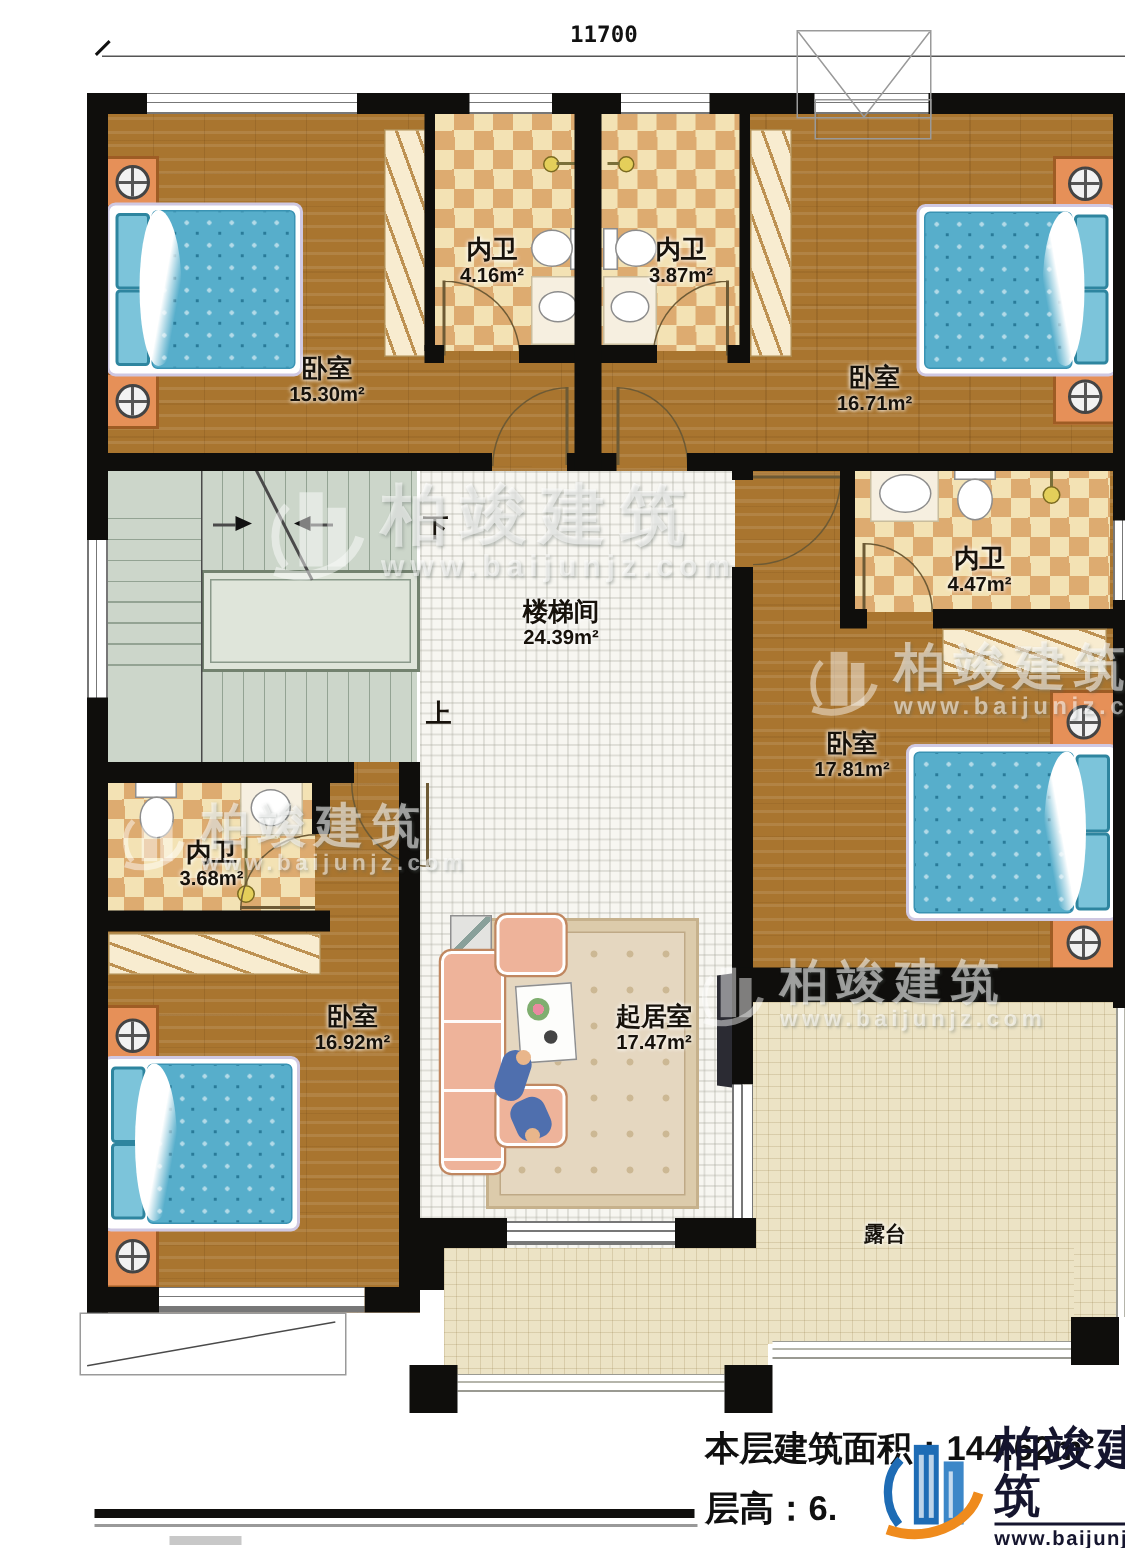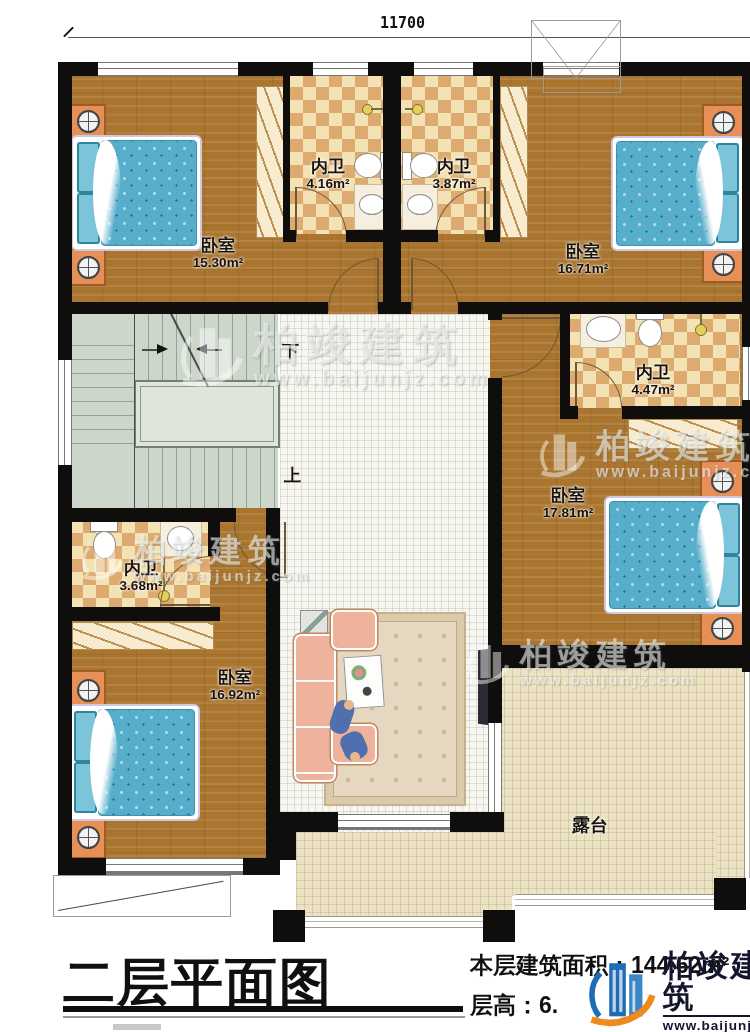--- a/index.html
+++ b/index.html
@@ -323,38 +323,46 @@
     <div class="ar">4.16m²</div>
   </div>
   <div class="rlabel" style="left:381px;top:157px;width:70px">
     <div class="nm">内卫</div>
     <div class="ar">3.87m²</div>
   </div>
   <div class="rlabel" style="left:495px;top:242px;width:100px">
     <div class="nm">卧室</div>
     <div class="ar">16.71m²</div>
   </div>
+  <div class="rlabel" style="left:286px;top:398px;width:100px">
+    <div class="nm">楼梯间</div>
+    <div class="ar">24.39m²</div>
+  </div>
   <div class="rlabel" style="left:580px;top:363px;width:70px">
     <div class="nm">内卫</div>
     <div class="ar">4.47m²</div>
   </div>
   <div class="rlabel" style="left:482px;top:486px;width:96px">
     <div class="nm">卧室</div>
     <div class="ar">17.81m²</div>
   </div>
   <div class="rlabel" style="left:68px;top:559px;width:70px">
     <div class="nm">内卫</div>
     <div class="ar">3.68m²</div>
   </div>
   <div class="rlabel" style="left:147px;top:668px;width:100px">
     <div class="nm">卧室</div>
     <div class="ar">16.92m²</div>
   </div>
+  <div class="rlabel" style="left:348px;top:668px;width:100px">
+    <div class="nm">起居室</div>
+    <div class="ar">17.47m²</div>
+  </div>
   <div class="rlabel" style="left:520px;top:815px;width:64px">
-    <div class="nm" style="font-size:18px">露台</div>
+    <div class="nm" style="font-size:14px">露台</div>
   </div>
 
   <div class="wm" style="left:140px;top:320px">
     <svg width="66" height="70" viewBox="0 0 64 64">
       <path d="M12 54 C3 43 3 25 13 15" fill="none" stroke="currentColor" stroke-width="5"></path>
       <rect x="21" y="6" width="15" height="48" fill="currentColor"></rect>
       <rect x="39" y="16" width="12" height="38" fill="currentColor"></rect>
       <path d="M5 57 C28 65 54 55 60 35" fill="none" stroke="currentColor" stroke-width="6"></path>
     </svg>
     <div class="txt">
@@ -392,21 +400,20 @@
       <rect x="21" y="6" width="15" height="48" fill="currentColor"></rect>
       <rect x="39" y="16" width="12" height="38" fill="currentColor"></rect>
       <path d="M5 57 C28 65 54 55 60 35" fill="none" stroke="currentColor" stroke-width="6"></path>
     </svg>
     <div class="txt">
       <div class="t1" style="font-size:32px;letter-spacing:6px">柏竣建筑</div>
       <div class="t2" style="font-size:15px;letter-spacing:3px">www.baijunjz.com</div>
     </div>
   </div>
 
-  <div class="maintitle" style="left:25px;top:948px">二层平面图</div>
   <div class="wall" style="left:25px;top:1006px;width:400px;height:6px;z-index:50"></div>
   <div class="abs" style="left:25px;top:1016px;width:402px;height:2px;background:#999;z-index:50"></div>
   <div class="abs" style="left:75px;top:1024px;width:48px;height:6px;background:#c8c8c8;z-index:50"></div>
   <div class="infotxt" style="left:432px;top:950px">本层建筑面积：144.62m²</div>
   <div class="infotxt" style="left:432px;top:990px">层高：6.</div>
 
   <div class="logo" style="left:548px;top:950px">
     <svg width="72" height="78" viewBox="0 0 64 64">
       <path d="M12 54 C3 43 3 25 13 15" fill="none" stroke="#1e6cb5" stroke-width="5"></path>
       <rect x="21" y="6" width="15" height="48" fill="#1e6cb5"></rect>

